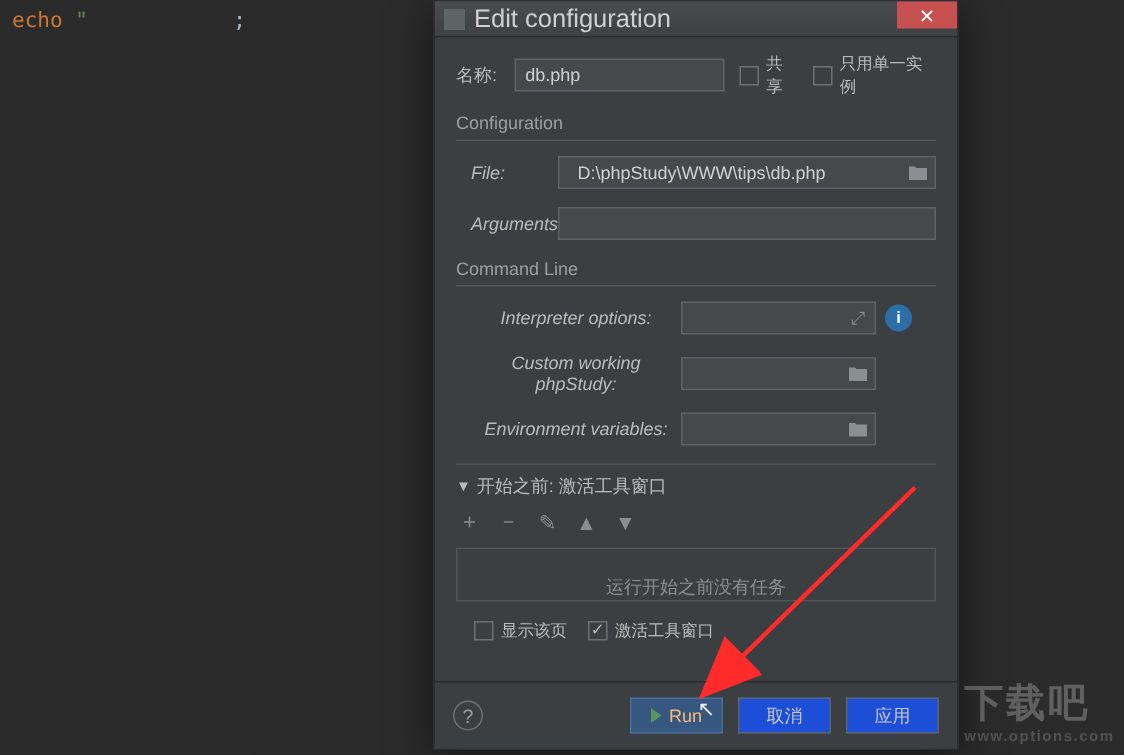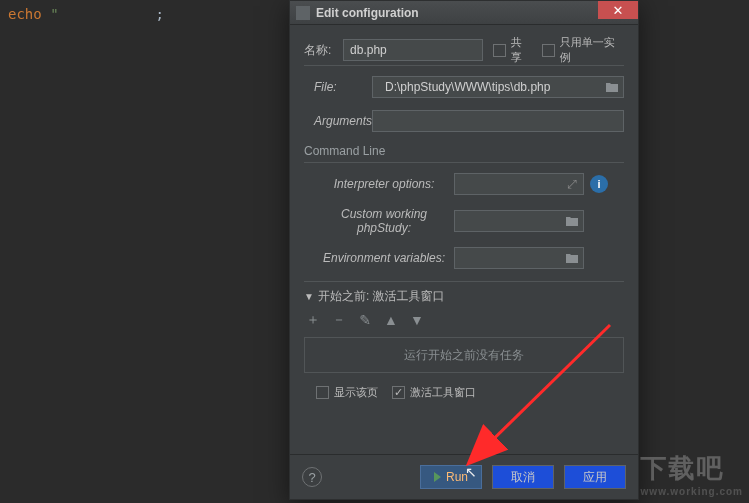--- a/index.html
+++ b/index.html
@@ -17,25 +17,25 @@
     background: #3c3f41; color: #bbbbbb; border: 1px solid #2d2f30;
     box-shadow: 0 6px 24px rgba(0,0,0,.5);
     display: flex; flex-direction: column;
   }
   .titlebar {
     height: 24px; background: linear-gradient(#4a4d4f,#3e4143);
     display: flex; align-items: center; padding: 0 6px; position: relative;
     border-bottom: 1px solid #2a2c2d;
   }
   .titlebar .appicon { width: 14px; height: 14px; background: #5e6366; margin-right: 6px; display:inline-block; }
-  .titlebar .title { font-size: 12px; color: #d0d0d0; flex: 1; font-weight: bold; }
+  .titlebar .title { font-size: 17px; color: #d0d0d0; flex: 1; }
   .titlebar .close { width: 40px; height: 18px; background: #c75050; color: #fff; font-size: 13px; display:flex; align-items:center; justify-content:center; position:absolute; right:0; top:0; }
   .body { flex:1; padding: 10px 14px 4px 14px; overflow:hidden; }
 
-  .row { display:flex; align-items:center; font-size: 12px; }
+  .row { display:flex; align-items:center; margin-bottom: 10px; font-size: 12px; }
   .lbl { color:#bbbbbb; }
   .namelbl { width: 36px; }
   .textin {
     background:#45494a; border:1px solid #5e6366; color:#d0d0d0;
     font-size:12px; height:22px; padding:2px 6px;
   }
   .namein { width: 140px; margin-left: 4px; }
 
   .chk { display:inline-flex; align-items:center; margin-left:10px; font-size:11px; color:#bbbbbb; cursor:pointer; }
   .chk .box { width:13px; height:13px; border:1px solid #6e7173; background:#3c3f41; margin-right:5px; display:flex; align-items:center; justify-content:center; }
@@ -52,21 +52,21 @@
   .cmd .flabel { width: 150px; padding-left:10px;text-align:center; }
   .info-badge { width:18px; height:18px; background:#2b6ea8; border-radius:50%; display:flex; align-items:center; justify-content:center; color:#fff; font-size:11px; margin-left:6px; font-weight:bold; }
 
   .before-sep { border:none; border-top:1px solid #515557; margin:8px 0 6px 0; }
   .before-header { font-size:12px; color:#bbbbbb; display:flex; align-items:center; }
   .before-header .tri { margin-right:4px; font-size:10px; }
   .toolbar-icons { display:flex; gap:12px; padding:6px 2px 8px 2px; color:#8a8f92; font-size:14px; align-items:center; }
   .toolbar-icons span { width:14px; text-align:center; }
 
   .tasks-box {
-    border:1px solid #515557; height:36px; display:flex; align-items:center; justify-content:center;
+    border:1px solid #515557; height:36px; display:flex; align-items:flex-end; justify-content:center;
     font-size:12px; color:#8a8f92; margin-bottom:12px;
   }
 
   .bottom-checks { display:flex; gap:14px; font-size:12px; }
 
   .footer {
     display:flex; align-items:center; padding:10px 12px; gap:10px;
     border-top:1px solid #2a2c2d;
   }
   .help { width:20px; height:20px; border:1px solid #6e7173; border-radius:50%; display:flex; align-items:center; justify-content:center; color:#9aa0a3; font-size:13px; }
@@ -117,20 +117,21 @@
       <label class="chk">
         <span class="box"></span>
         <span>共享</span>
       </label>
       <label class="chk">
         <span class="box"></span>
         <span>只用单一实例</span>
       </label>
     </div>
 
+    <div class="section-title">Configuration</div>
     <hr class="section-sep">
 
     <div class="field">
       <span class="flabel">File:</span>
       <div class="wideinput">
         <input class="textin" value="D:\phpStudy\WWW\tips\db.php" style="">
         <span class="end-icon">
           <svg width="14" height="12" viewBox="0 0 14 12">
               <path d="M1 2h4l1 1h7v8H1z" fill="#8a8f92"></path>
             </svg>
@@ -236,14 +237,14 @@
       <path d="M0,0 L14,6 L0,12 z" fill="#ff2a2a"></path>
     </marker>
   </defs>
   <line x1="610" y1="325" x2="470" y2="462" stroke="#ff2a2a" stroke-width="3" marker-end="url(#ah)"></line>
 </svg>
 
 <div class="cursor">↖</div>
 
 <div class="watermark">
   <span>下载吧</span>
-  <span class="sub">www.working.com</span>
+  <span class="sub">www.options.com</span>
 </div>
 
 </body></html>

